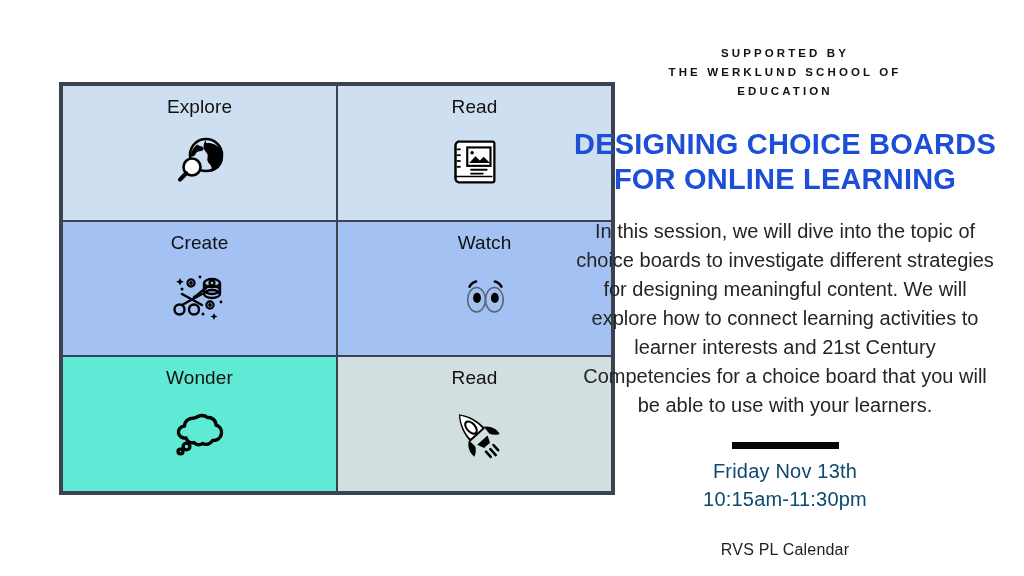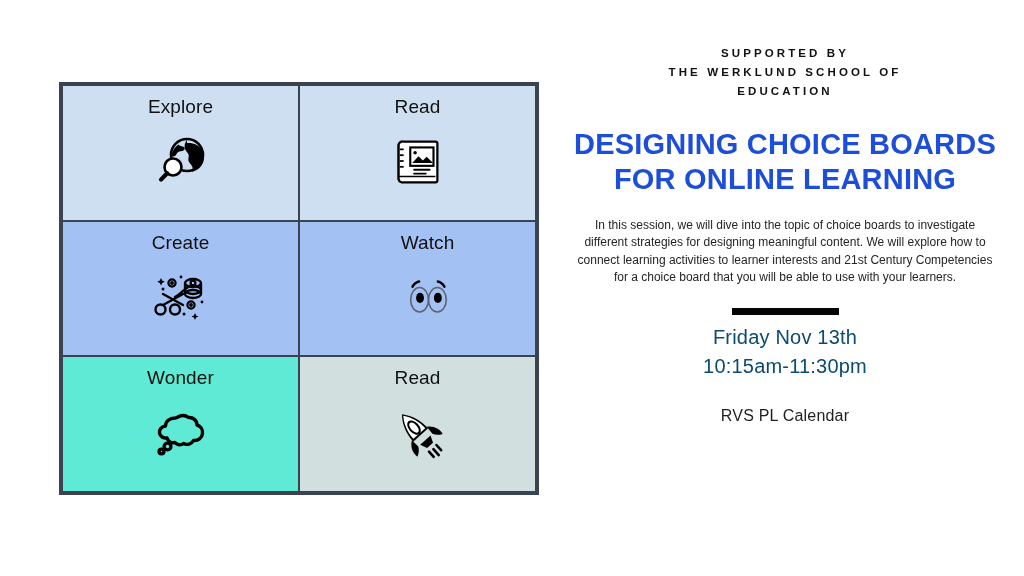--- a/index.html
+++ b/index.html
@@ -14,21 +14,21 @@
     font-family: "Liberation Sans", sans-serif;
     color: #1a1a1a;
     position: relative;
   }
 
   
   #choice-board {
     position: absolute;
     left: 59px;
     top: 82px;
-    width: 480px;
+    width: 556px;
     height: 413px;
     box-sizing: border-box;
     border: 3px solid #3b4250;
     display: grid;
     grid-template-columns: 1fr 1fr;
     grid-template-rows: 1fr 1fr 1fr;
     background: #3b4250;
     gap: 0;
   }
   .board-cell {
@@ -84,21 +84,21 @@
     font-size: 29px;
     font-weight: bold;
     line-height: 1.21;
     letter-spacing: 0.2px;
     color: #1d4ed8;
     padding: 0 6px;
     text-transform: uppercase;
   }
   #event-description {
     margin-top: 16px;
-    font-size: 12px;
+    font-size: 20px;
     line-height: 1.45;
     color: #252525;
     padding: 0 8px;
   }
   #rule-divider {
     width: 107px;
     height: 7px;
     background: #050505;
     margin: 22px auto 0 auto;
   }

